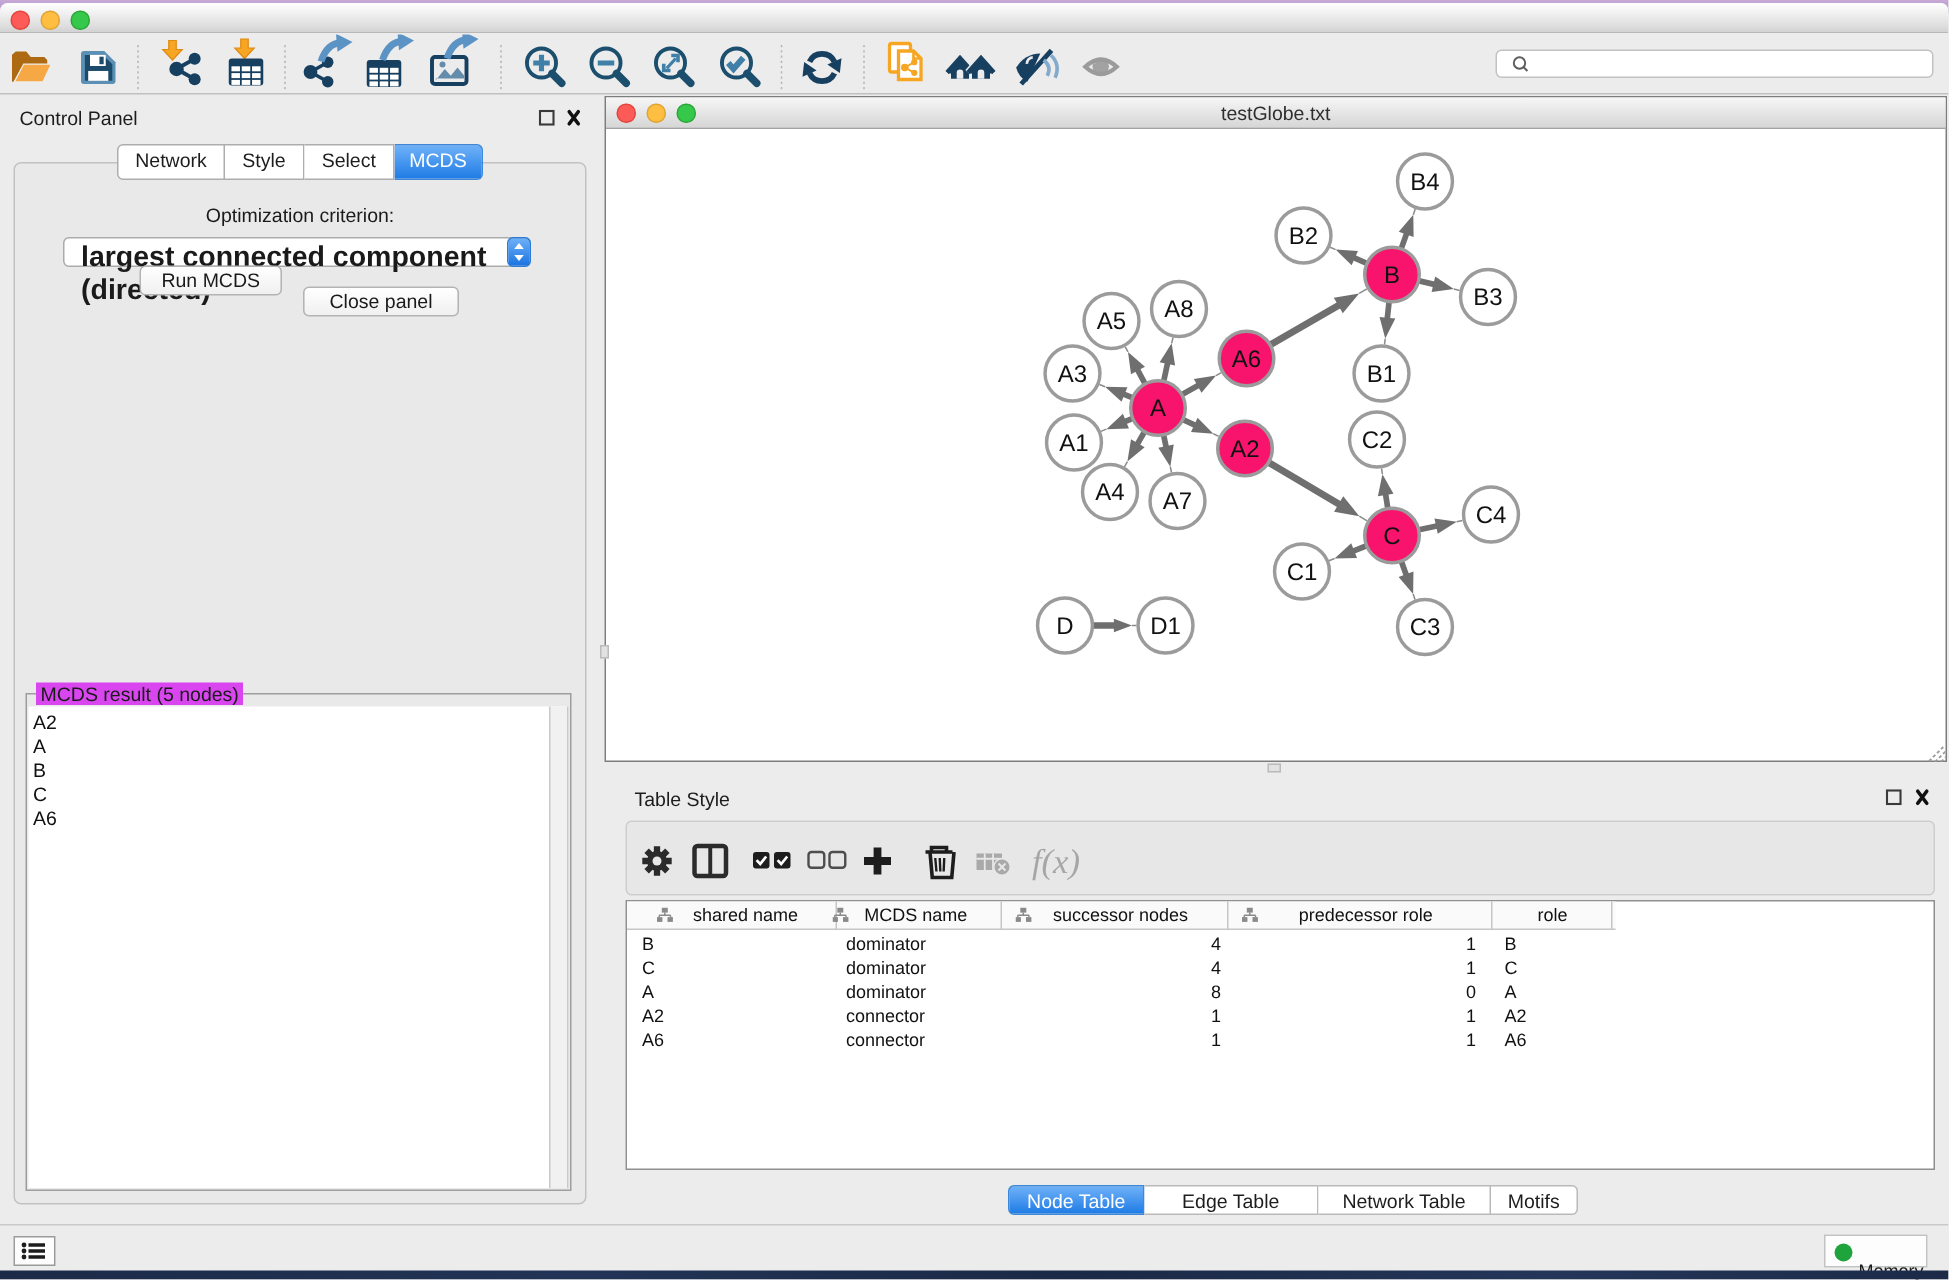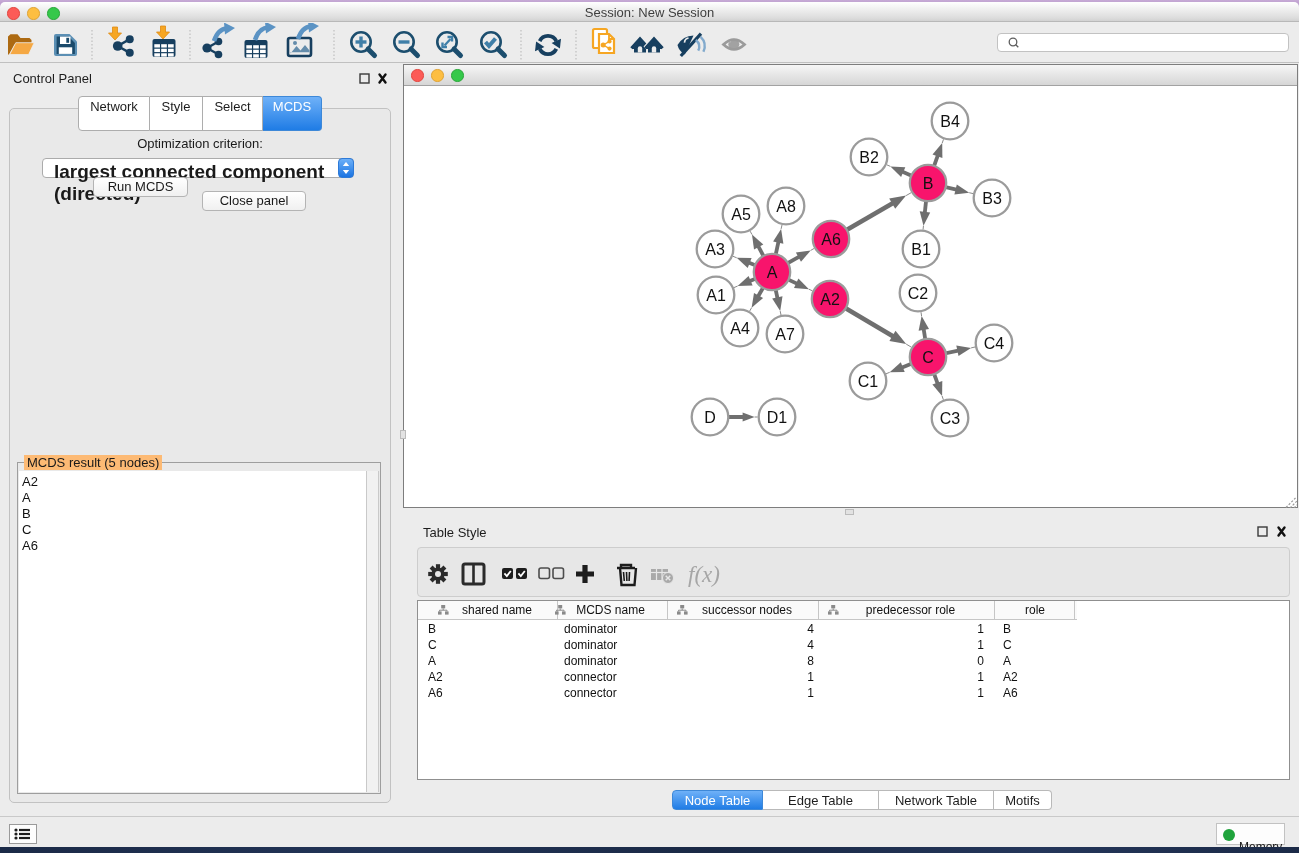--- a/index.html
+++ b/index.html
@@ -8,31 +8,31 @@
 #purple { top:0; left:0; width:1299px; height:9px; background:linear-gradient(#c7aad6,#af8fc2); }
 #titlebar { top:2px; left:0; width:1299px; height:20px; background:linear-gradient(#ffffff,#dcdcdc 85%,#d2d2d2); border-bottom:1px solid #b8b8b8; border-radius:5px 5px 0 0; }
 #titlebar .t { position:absolute; width:100%; text-align:center; top:3px; font-size:13px; color:#3f3f3f; }
 #toolbar { top:23px; left:0; width:1299px; height:40px; background:#ececec; border-bottom:1px solid #c0c0c0; }
 #tbbg { top:9px; left:0; width:1299px; height:14px; background:#ececec; }
 #search { top:32.5px; left:997px; width:292px; height:19px; background:#fff; border:1px solid #c2c2c2; border-radius:4px; }
 
 #cp-title { top:71px; left:13px; font-size:13px; color:#1d1d1d; }
 #cp-pane { top:108px; left:9px; width:382px; height:695px; background:#e9e9e9; border:1px solid #c2c2c2; border-radius:5px; }
 .tabrow { position:absolute; display:flex; height:20px; }
-.tab { height:35px; line-height:19px; font-size:13px; color:#1d1d1d; background:#fff; border:1px solid #adadad; border-left:none; text-align:center; }
+.tab { height:24px; line-height:19px; font-size:13px; color:#1d1d1d; background:#fff; border:1px solid #adadad; border-left:none; text-align:center; }
 .tab.first { border-left:1px solid #adadad; border-radius:4px 0 0 4px; }
 .tab.last { border-radius:0 4px 4px 0; }
 .tab.sel { background:linear-gradient(#6fb1f8,#1f7ce5); color:#fff; border-color:#3d88d8; }
 #opt-label { top:136px; left:10px; width:380px; text-align:center; font-size:13px; color:#1a1a1a; }
 #combo { top:158px; left:42px; width:312px; height:20px; background:#fff; border:1px solid #ababab; border-radius:4px; }
 #combo .txt { position:absolute; left:11px; top:2px; font-size:19px; color:#1a1a1a;font-weight:bold; }
 #combo .step { position:absolute; right:-1px; top:-1px; width:16px; height:20px; background:linear-gradient(#6db0f8,#1b74e2); border-radius:4px; border:1px solid #2d7ad8; }
 .btn { position:absolute; height:20px; background:linear-gradient(#ffffff,#f0f0f0); border:1px solid #b4b4b4; border-radius:4px; font-size:13px; color:#1a1a1a; text-align:center; line-height:18px; }
 #grp { top:462px; left:17px; width:364px; height:332px; border:1px solid #9e9e9e; }
-#grp .legend { position:absolute; top:-8px; left:6px; background:#fdba74; padding:0 3px; font-size:13px; color:#1a1a1a; }
+#grp .legend { position:absolute; top:-8px; left:6px; background:#d946ef; padding:0 3px; font-size:13px; color:#1a1a1a; }
 #grp .list { position:absolute; left:1px; top:8px; width:360px; height:321px; background:#fff; }
 #grp .scroll { position:absolute; right:1px; top:8px; width:13px; height:321px; background:#f1f1f1; border-left:1px solid #c9c9c9; border-right:1px solid #c9c9c9; }
 #grp .li { position:absolute; left:4px; font-size:13px; color:#111; }
 
 #net { top:64px; left:403px; width:895px; height:444px; background:#fff; border:1px solid #7d7d7d; }
 #net-title { position:absolute; top:0; left:0; width:100%; height:21px; background:linear-gradient(#f6f6f6,#d6d6d6); border-bottom:1px solid #a2a2a2; }
 #net-title .t { position:absolute; width:100%; text-align:center; top:3px; font-size:13px; color:#2e2e2e; }
 
 #tp-title { top:525px; left:423px; font-size:13px; color:#1d1d1d; }
 #tp-toolbar { top:547px; left:417px; width:873px; height:50px; background:#e7e7e7; border:1px solid #cdcdcd; border-radius:4px; }
@@ -51,21 +51,20 @@
 #mem .dot { position:absolute; left:6px; top:5px; width:12px; height:12px; border-radius:50%; background:#1fa33c; }
 #mem .t { position:absolute; left:22px; top:16px; }
 #deskstrip { top:847px; left:0; width:1299px; height:6px; background:linear-gradient(90deg,#1b2a47,#223457 30%,#1a2945 55%,#24365a 80%,#1b2a47); }
 </style></head><body>
 <div class="abs" id="purple"></div>
 <div class="abs" id="tbbg"></div>
 <div class="abs" id="titlebar">
   <div class="tl" style="left:7px; background:#fc5b57; border:0.5px solid #e2463f;"></div>
   <div class="tl" style="left:27px; background:#fdbe41; border:0.5px solid #e0a334;"></div>
   <div class="tl" style="left:47px; background:#35c84a; border:0.5px solid #2aa73a;"></div>
-  <div class="t">Session: New Session</div>
 </div>
 <div class="abs" id="toolbar">
   <svg width="1299" height="40" viewBox="0 21 1299 40" style="position:absolute;top:0;left:0;">
   <path d="M8,52.5 L8,34.5 L10.5,32.3 L17.5,32.3 L20.5,36 L29.5,36 L31.5,38 L31.5,42.5 L14.5,42.5 L9,52.5 Z" fill="#ad6a12"></path>
       <path d="M15.8,40.7 L34.2,40.7 L28.6,52.6 L9.6,52.6 Z" fill="#f5a843" stroke="#ededed" stroke-width="0.8"></path>
 <path d="M56,32 h13.5 l7.5,7.5 v12.5 a2,2 0 0 1 -2,2 h-19 a2,2 0 0 1 -2,-2 v-18 a2,2 0 0 1 2,-2 z" fill="#5b8fb4"></path>
       <path d="M56.6,34.6 h12 l6.3,6.3 v11 h-18.3 z" fill="#1b4a6b"></path>
       <rect x="60" y="34.6" width="10.5" height="7.4" fill="#fff"></rect>
       <rect x="66.3" y="35.8" width="2.8" height="5" fill="#1b4a6b"></rect>
       <rect x="58.8" y="45.3" width="13.4" height="6.6" fill="#fff"></rect>
@@ -199,20 +198,21 @@
   <div class="li" style="top:59px;">C</div>
   <div class="li" style="top:75px;">A6</div>
   <div class="scroll"></div>
 </div>
 
 <div class="abs" id="net">
   <div id="net-title">
     <div class="tl" style="left:7px; top:4px; background:#fc5b57; border:0.5px solid #e2463f;"></div>
     <div class="tl" style="left:27px; top:4px; background:#fdbe41; border:0.5px solid #e0a334;"></div>
     <div class="tl" style="left:47px; top:4px; background:#35c84a; border:0.5px solid #2aa73a;"></div>
+    <div class="t">testGlobe.txt</div>
   </div>
   <svg width="893" height="421" viewBox="0 0 893 421" style="position:absolute;top:22px;left:0;">
   <line x1="368.0" y1="185.0" x2="353.7" y2="158.2" stroke="#6f6f6f" stroke-width="3.8"></line>
       <polygon points="348.0,147.6 359.3,157.5 350.0,162.5" fill="#6f6f6f"></polygon>
       <line x1="348.0" y1="147.6" x2="346.1" y2="144.1" stroke="#8a8a8a" stroke-width="1"></line>
 <line x1="368.0" y1="185.0" x2="374.7" y2="153.6" stroke="#6f6f6f" stroke-width="3.8"></line>
       <polygon points="377.1,141.9 379.4,156.7 369.1,154.5" fill="#6f6f6f"></polygon>
       <line x1="377.1" y1="141.9" x2="378.0" y2="138.0" stroke="#8a8a8a" stroke-width="1"></line>
 <line x1="368.0" y1="185.0" x2="343.8" y2="175.2" stroke="#6f6f6f" stroke-width="3.8"></line>
       <polygon points="332.7,170.8 347.6,171.1 343.7,180.9" fill="#6f6f6f"></polygon>

